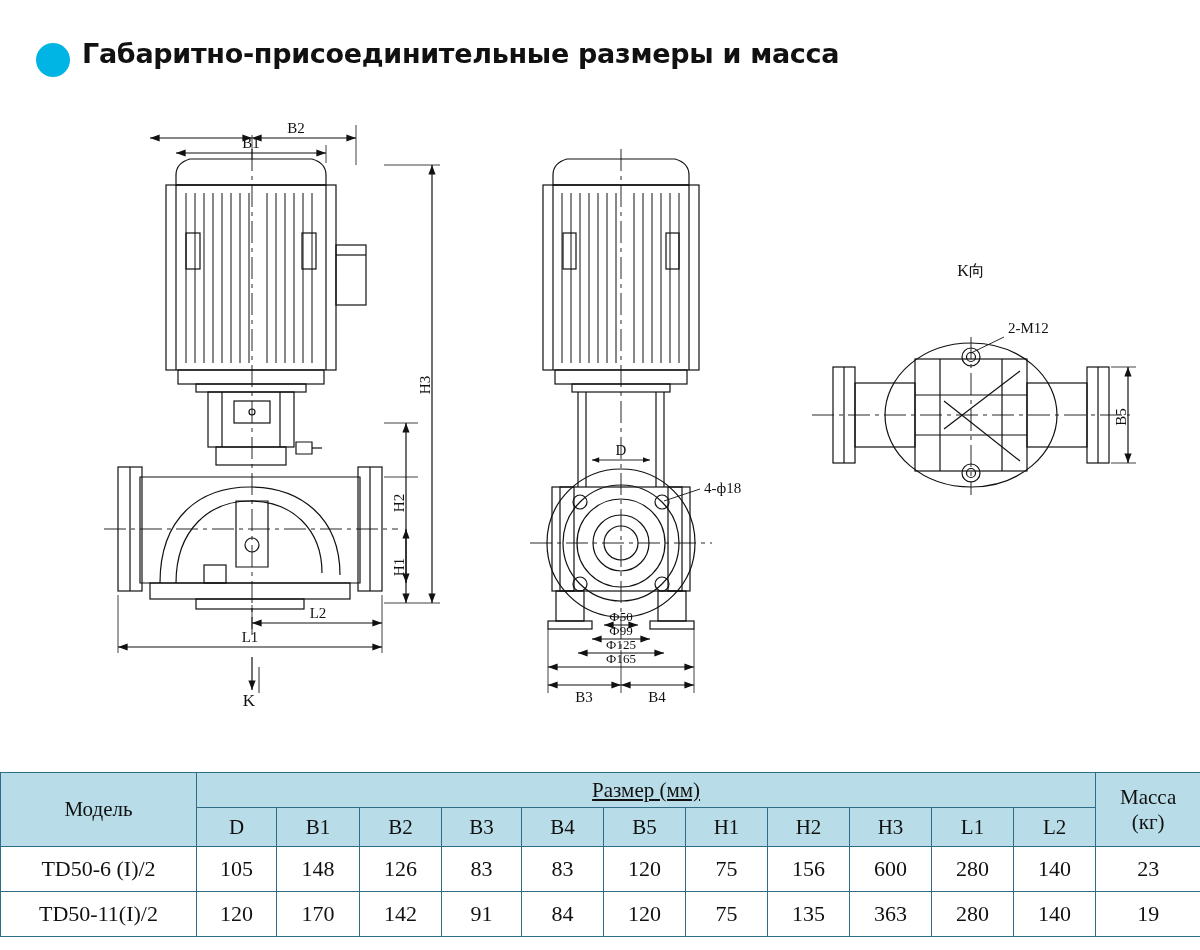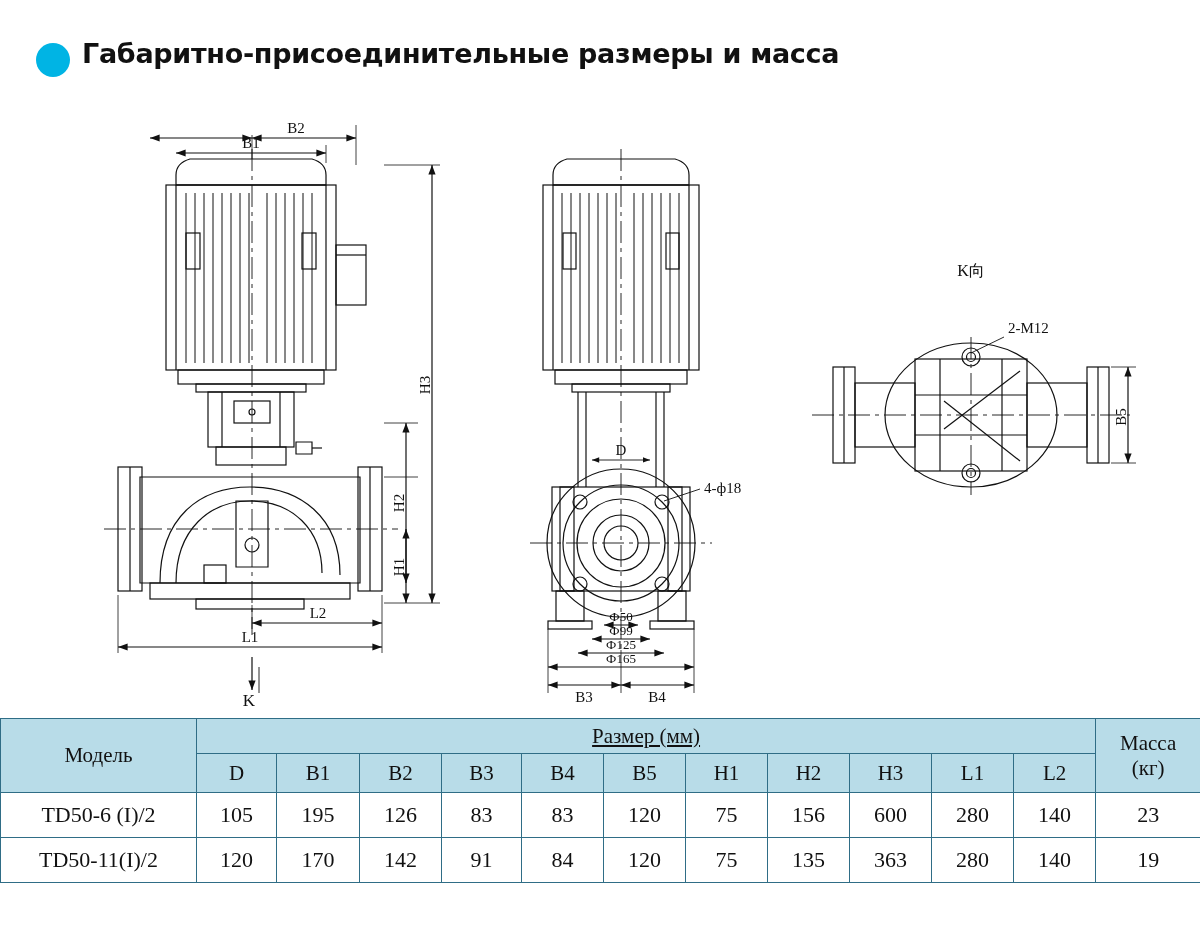--- a/index.html
+++ b/index.html
@@ -29,21 +29,21 @@
     color:#111;
     white-space:nowrap;
   }
   
   .drawing{
     position:absolute;left:0;top:105px;width:1200px;height:625px;
   }
   .drawing svg{display:block;}
   
   .table-wrap{
-    position:absolute;left:0;top:718px;width:1200px;
+    position:absolute;left:0;top:772px;width:1200px;
   }
   table.spec{
     border-collapse:collapse;
     width:1200px;
     table-layout:fixed;
     font-family:"Liberation Serif", serif;
   }
   table.spec th, table.spec td{
     border:1px solid #2f6d86;
     text-align:center;
@@ -347,21 +347,21 @@
         <th class="hdr-sub">H2</th>
         <th class="hdr-sub">H3</th>
         <th class="hdr-sub">L1</th>
         <th class="hdr-sub">L2</th>
       </tr>
     </thead>
     <tbody>
       <tr>
         <td class="model-cell">TD50-6 (I)/2</td>
         <td>105</td>
-        <td>195</td>
+        <td>148</td>
         <td>126</td>
         <td>83</td>
         <td>83</td>
         <td>120</td>
         <td>75</td>
         <td>156</td>
         <td>600</td>
         <td>280</td>
         <td>140</td>
         <td>23</td>

